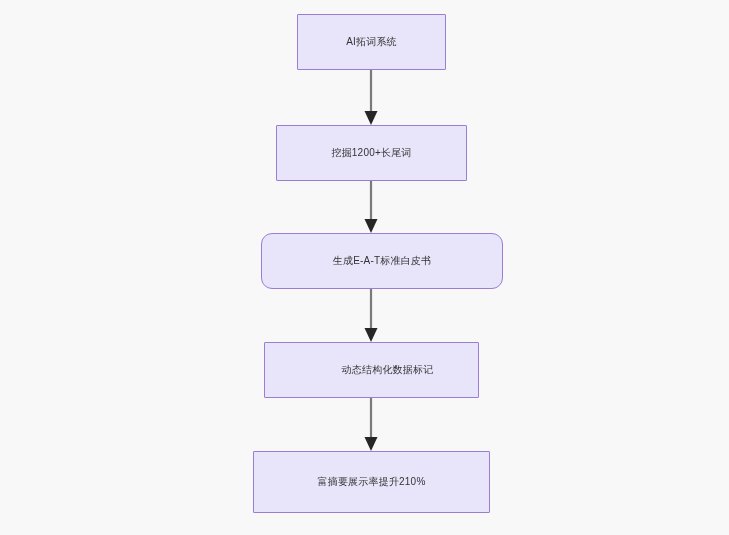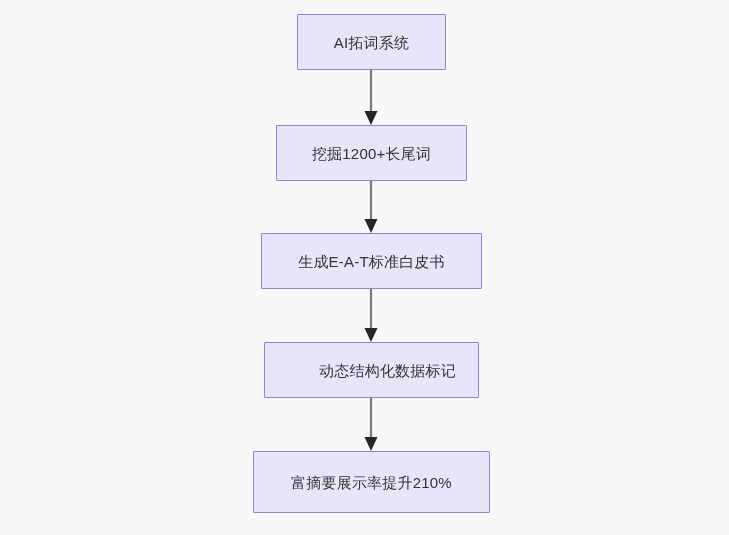--- a/index.html
+++ b/index.html
@@ -21,21 +21,21 @@
   .node {
     position: absolute;
     box-sizing: border-box;
     background: #e8e5fb;
     border: 1px solid #9b7dd4;
     border-radius: 1px;
     display: flex;
     align-items: center;
     justify-content: center;
     color: #333333;
-    font-size: 15px;
+    font-size: 10px;
     line-height: 1;
     letter-spacing: 0.2px;
     white-space: nowrap;
   }
   .node-label {
     display: block;
   }
   .edge {
     position: absolute;
   }
@@ -78,21 +78,21 @@
   </div>
 
   <div class="node" style="left:297px; top:14px; width:149px; height:56px;">
     <span class="node-label">AI拓词系统</span>
   </div>
 
   <div class="node" style="left:276px; top:125px; width:191px; height:56px;">
     <span class="node-label">挖掘1200+长尾词</span>
   </div>
 
-  <div class="node" style="left:261px; top:233px; width:221px; height:56px;">
+  <div class="node" style="left:261px; top:233px; width:242px; height:56px;border-radius:11px;">
     <span class="node-label">生成E-A-T标准白皮书</span>
   </div>
 
   <div class="node" style="left:264px; top:342px; width:215px; height:56px;padding-left:32px;">
     <span class="node-label">动态结构化数据标记</span>
   </div>
 
   <div class="node" style="left:253px; top:451px; width:237px; height:62px;">
     <span class="node-label">富摘要展示率提升210%</span>
   </div>

